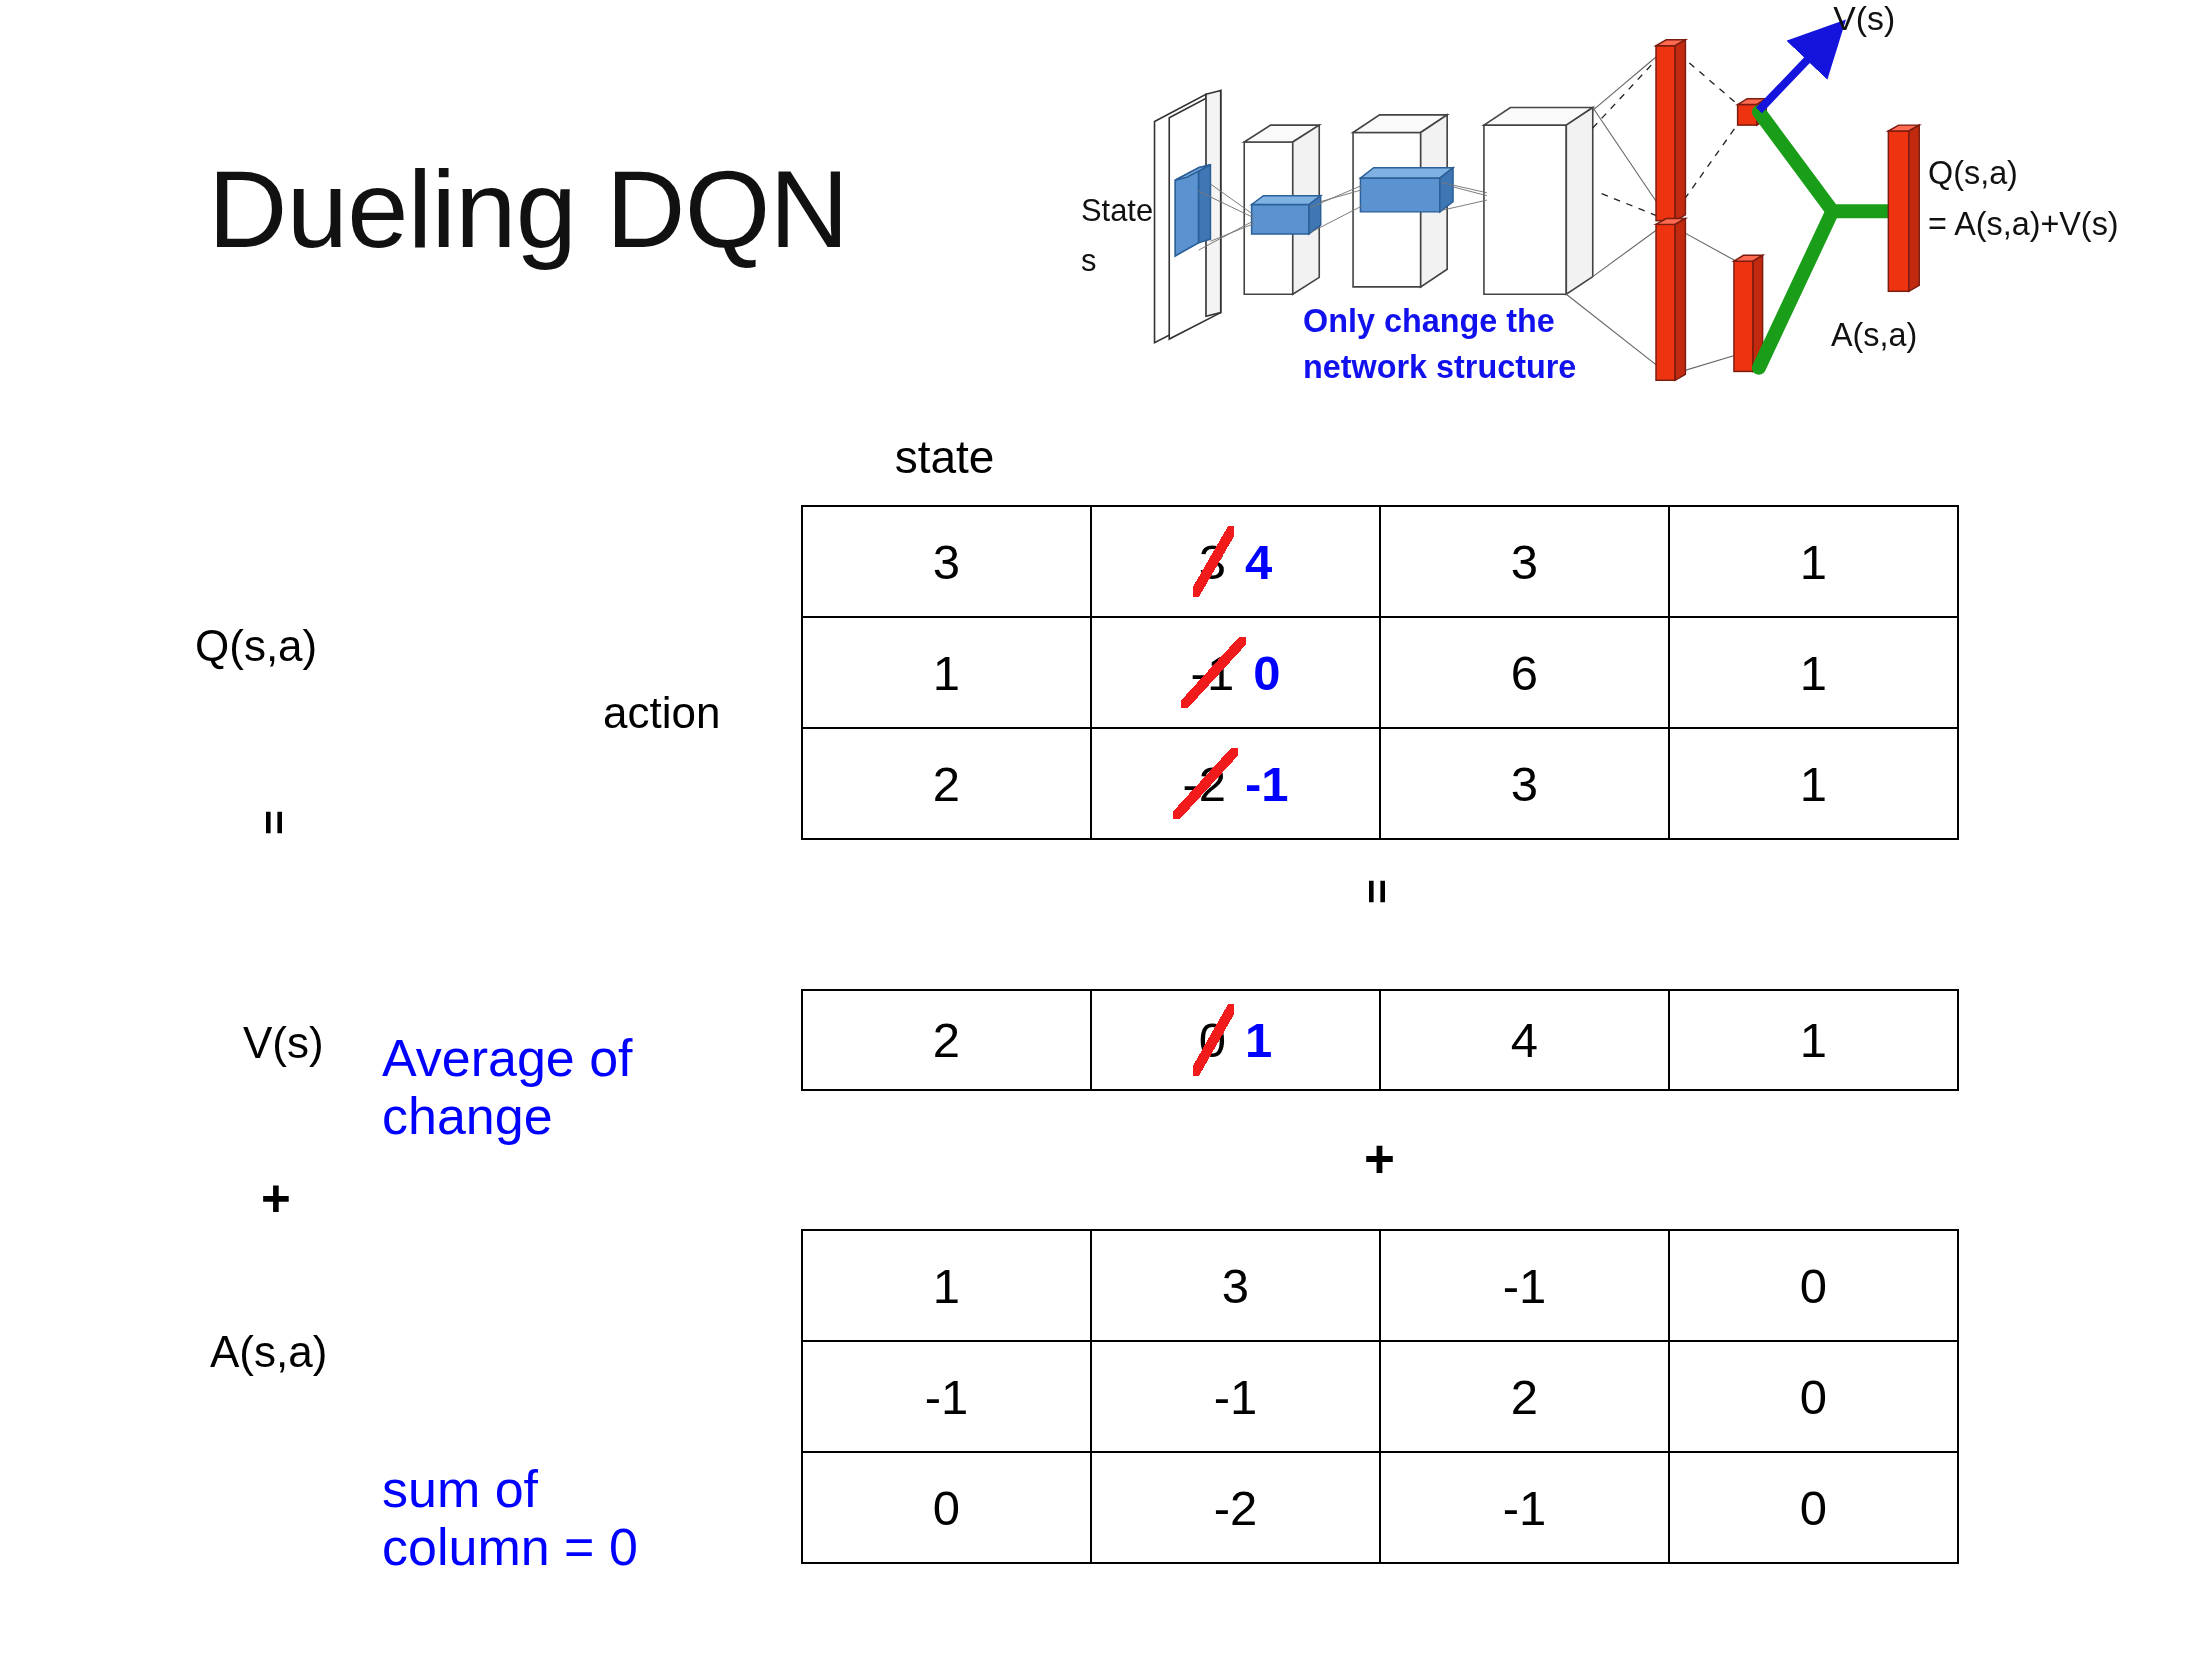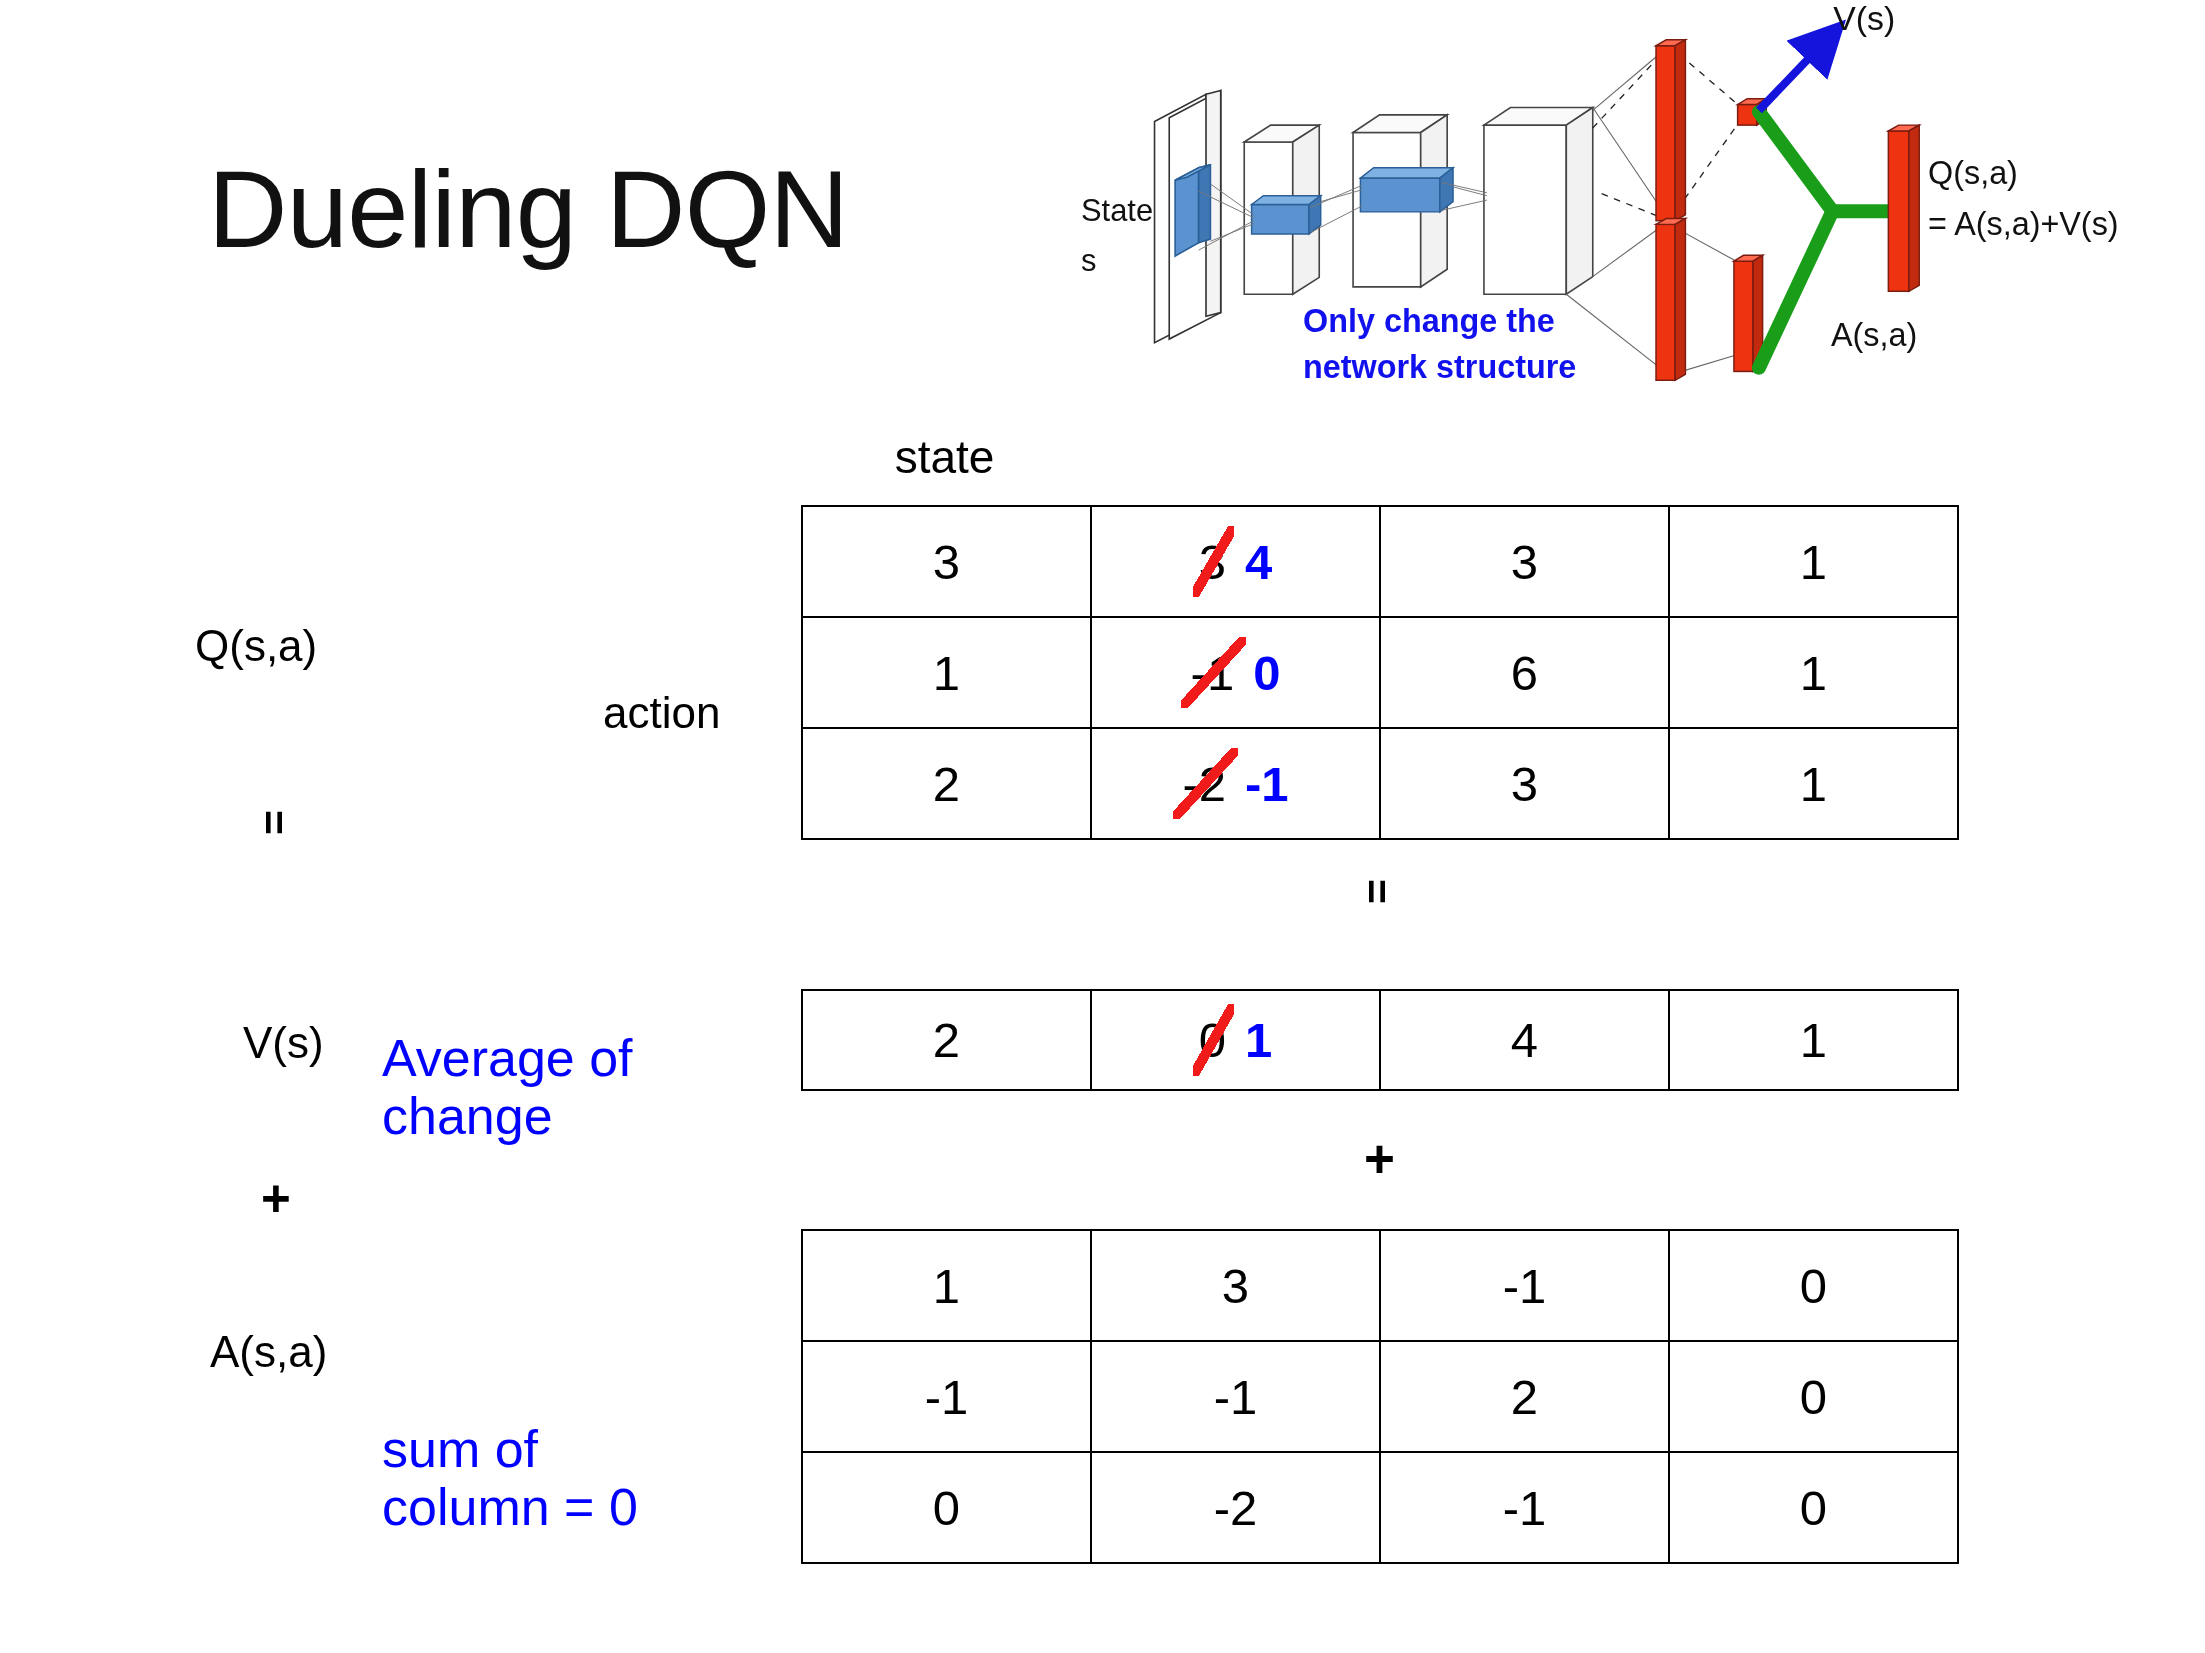--- a/index.html
+++ b/index.html
@@ -50,21 +50,21 @@
   .bluelbl{font-size:52px;color:#0000ff;line-height:1.12;white-space:nowrap;}
 
   #lbl-q{left:195px;top:621px;}
   #lbl-action{left:603px;top:688px;}
   #eq-left{left:261px;top:798px;font-size:43px;font-weight:700;
            transform:rotate(90deg);transform-origin:center;}
   #lbl-v{left:243px;top:1018px;}
   #avg-col{left:382px;top:1029px;}
   #plus-left{left:261px;top:1169px;font-size:51px;font-weight:700;}
   #lbl-a{left:210px;top:1327px;}
-  #sum-col{left:382px;top:1420px;}
+  #sum-col{left:382px;top:1460px;}
 
   
   #eq-mid{left:1364px;top:867px;font-size:43px;font-weight:700;
           transform:rotate(90deg);transform-origin:center;}
   #plus-mid{left:1364px;top:1128px;font-size:53px;font-weight:700;}
 </style>
 </head>
 <body>
 
 <div class="abs" id="title">Dueling DQN</div>

